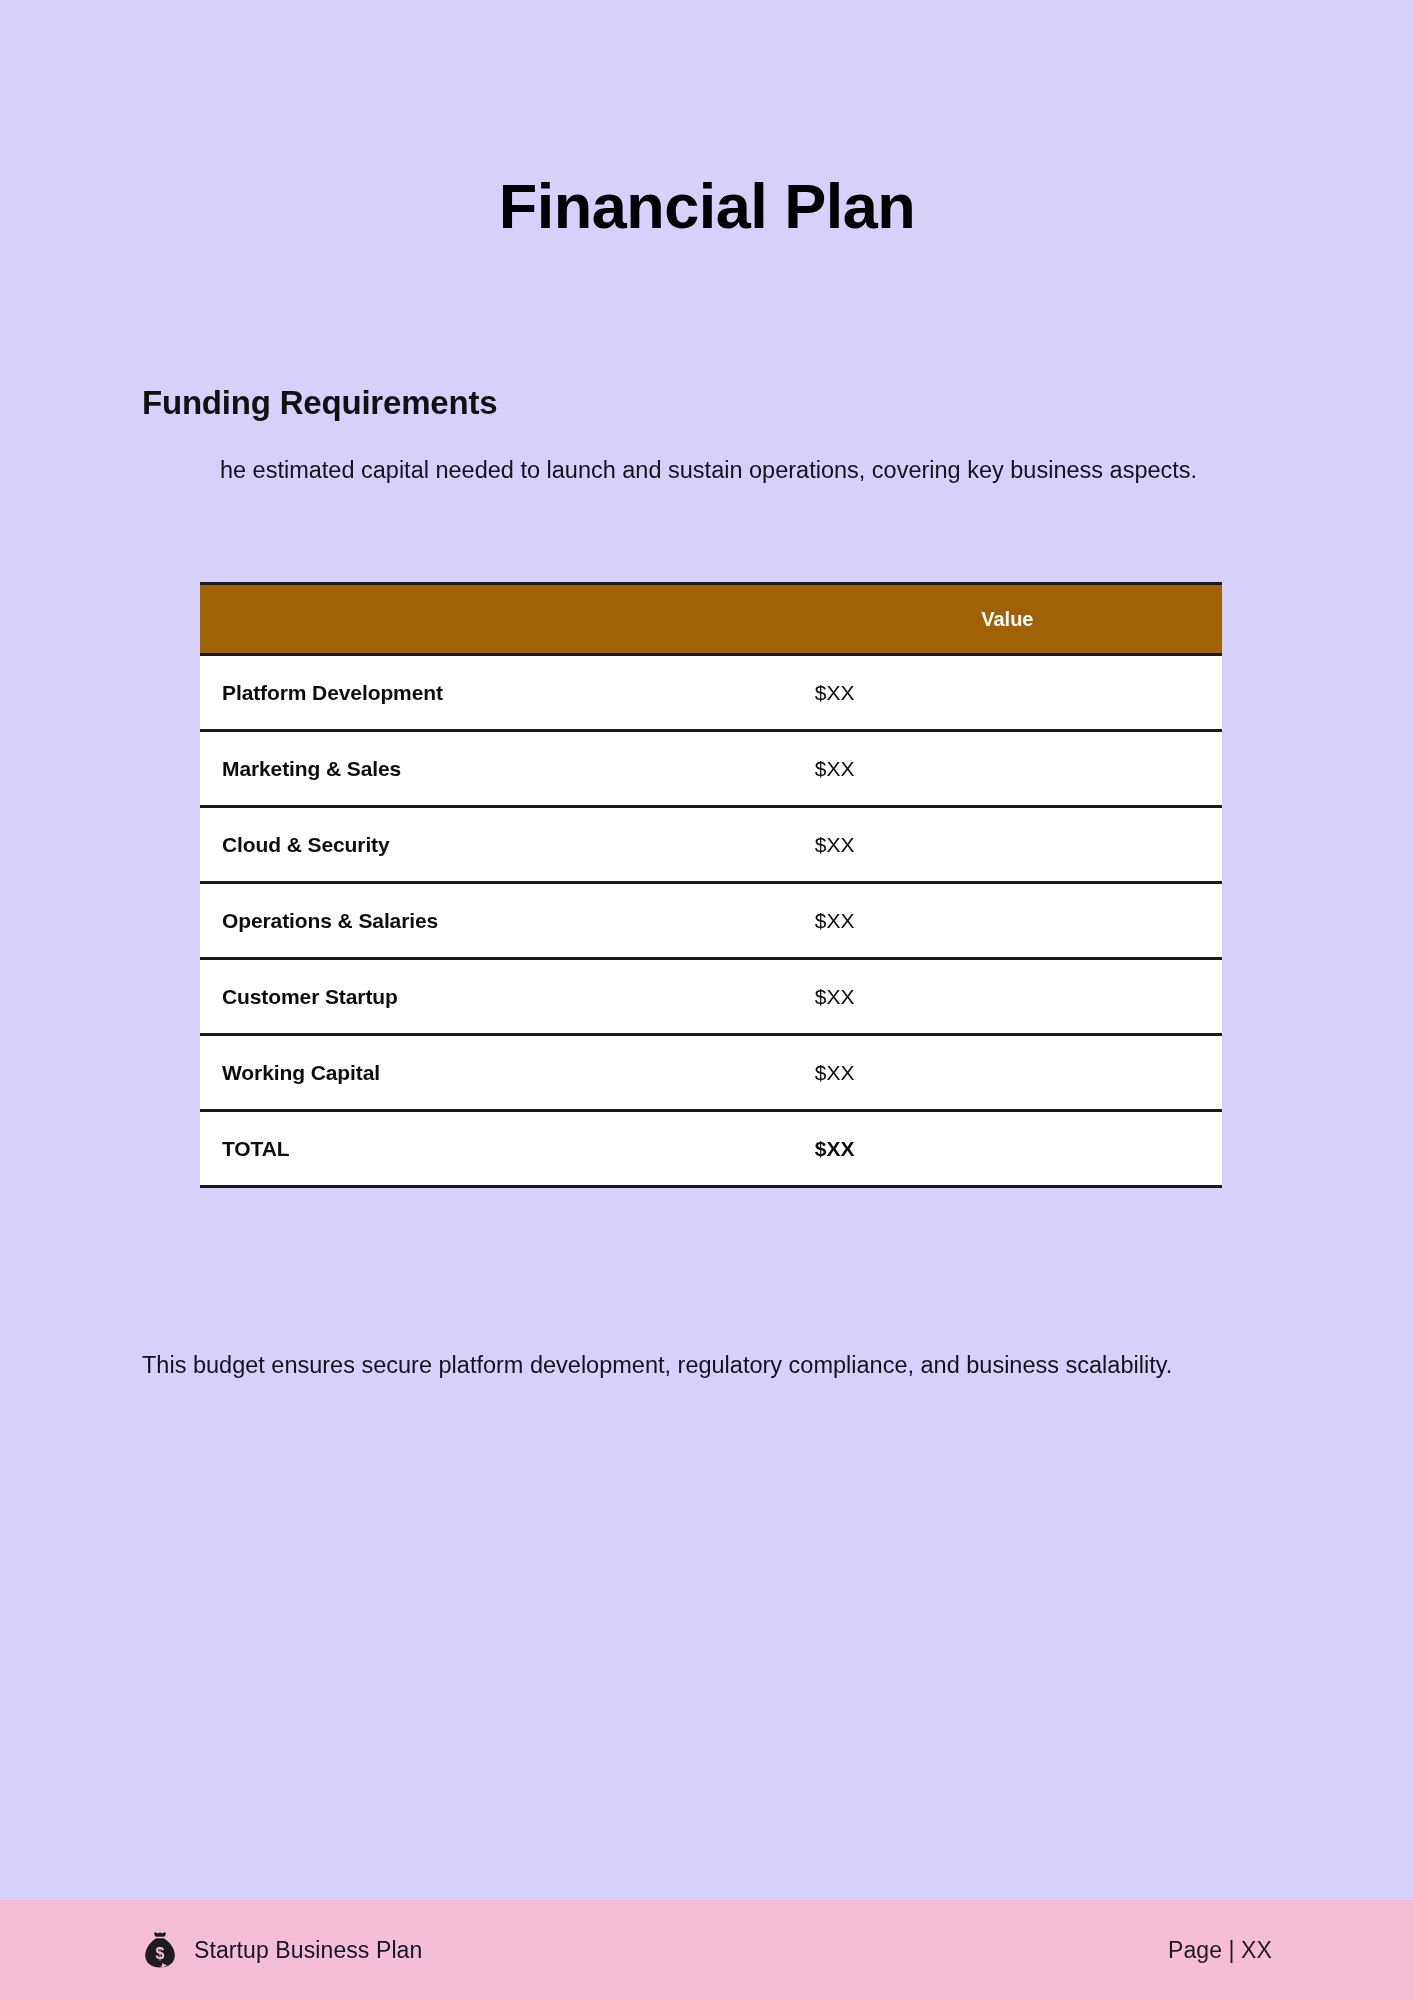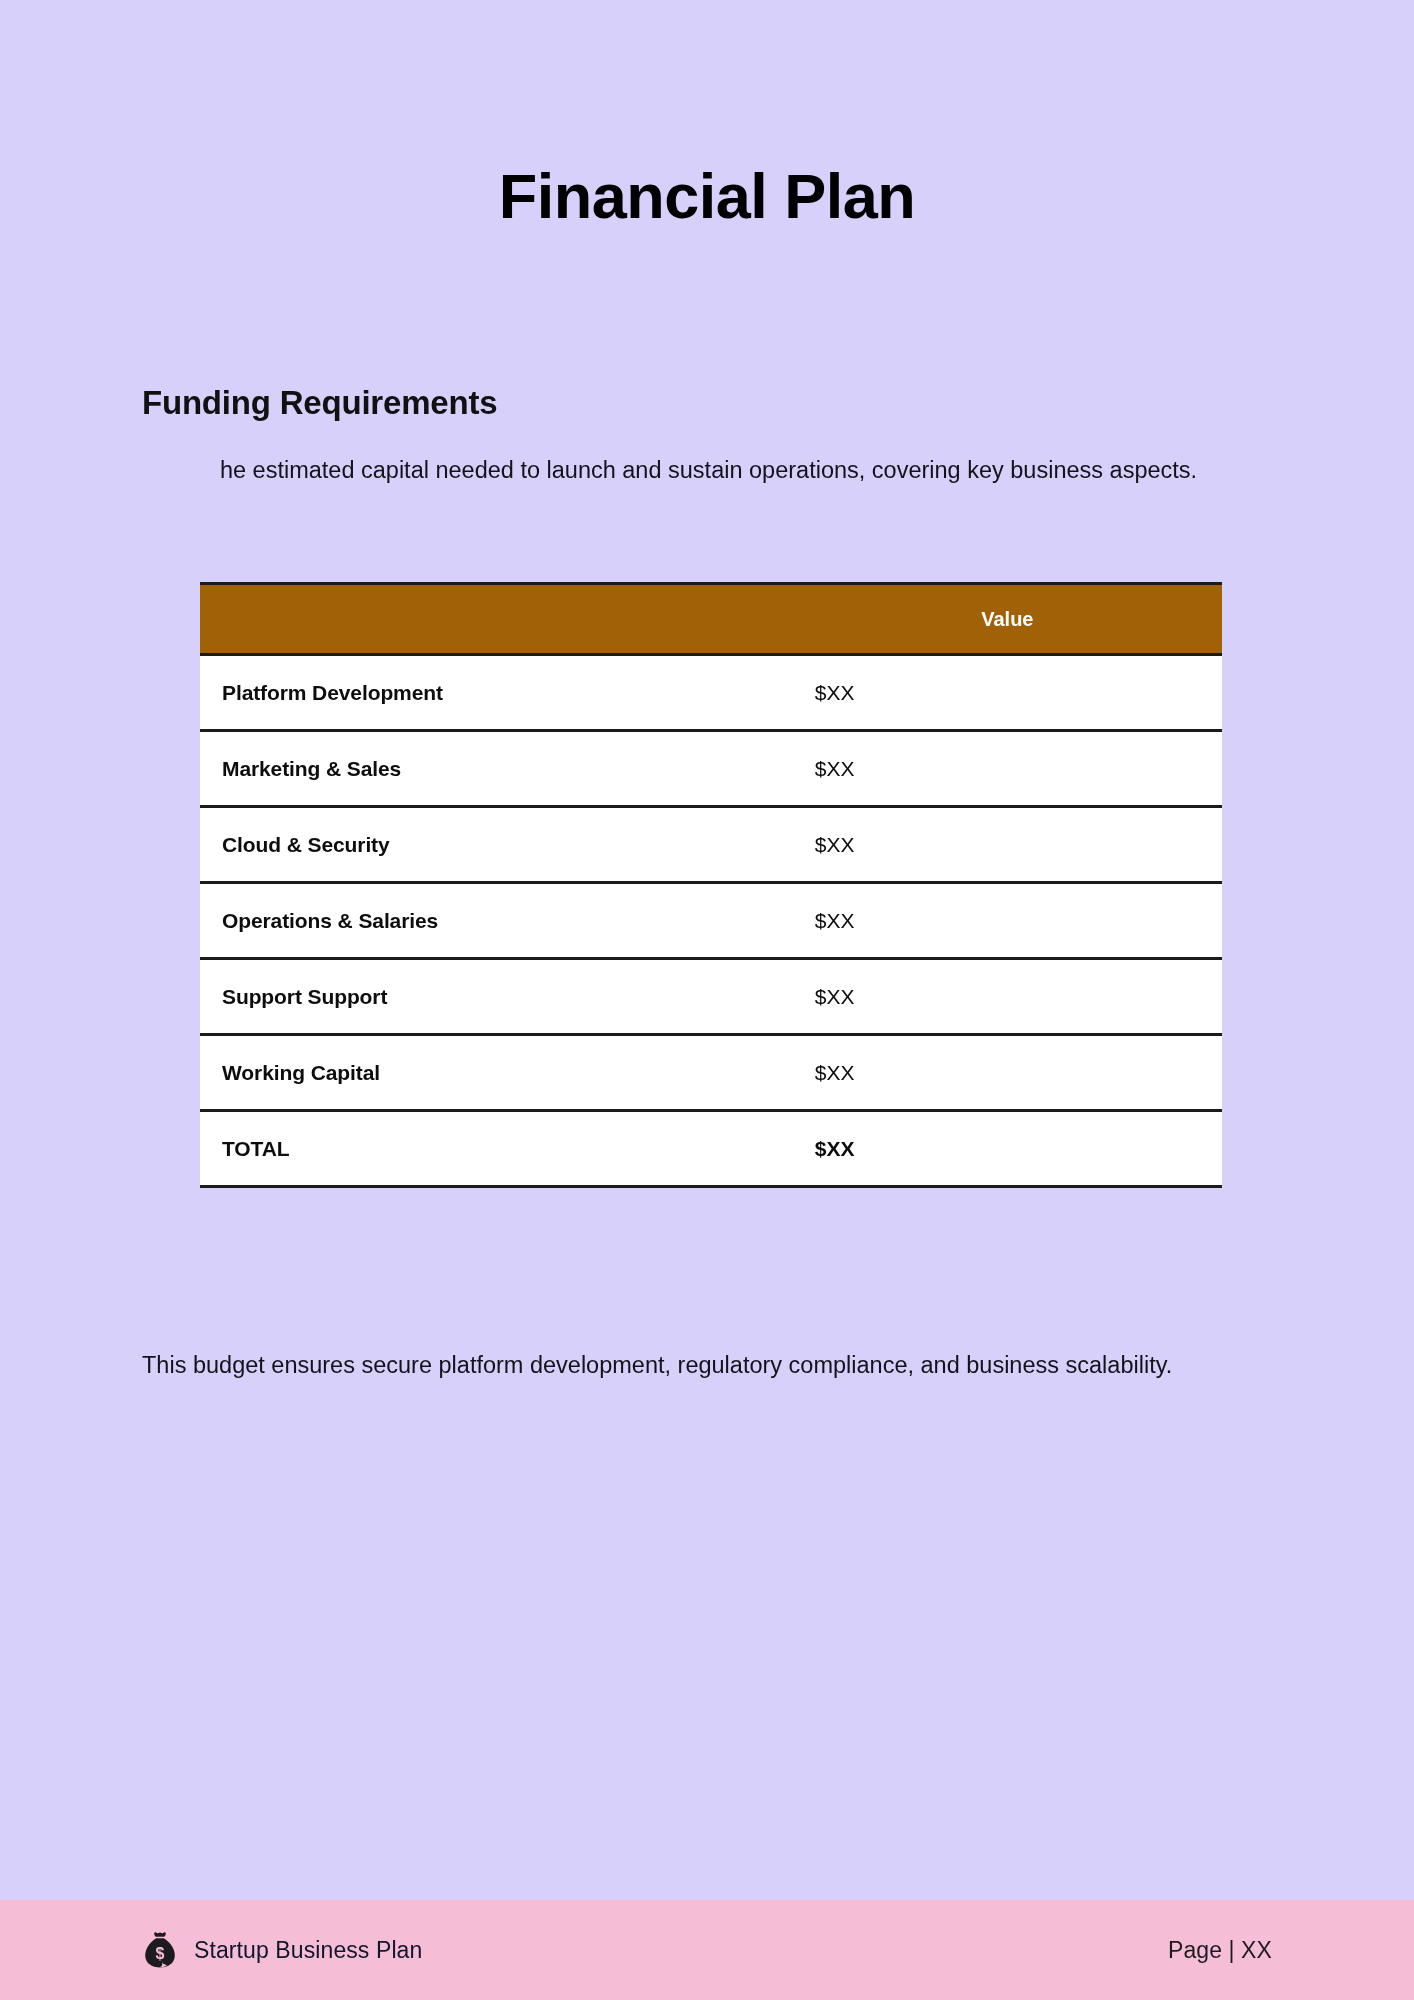--- a/index.html
+++ b/index.html
@@ -18,21 +18,21 @@
   .page {
     position: relative;
     width: 1414px;
     height: 2000px;
     box-sizing: border-box;
   }
 
   
   .page-title {
     position: absolute;
-    top: 121px;
+    top: 131px;
     left: 0;
     width: 1414px;
     text-align: center;
     font-size: 63px;
     line-height: 1.05;
     font-weight: 700;
     letter-spacing: -0.5px;
     color: #000000;
   }
 
@@ -191,21 +191,21 @@
       </tr>
       <tr>
         <td class="cell-item">Cloud &amp; Security</td>
         <td class="cell-value">$XX</td>
       </tr>
       <tr>
         <td class="cell-item">Operations &amp; Salaries</td>
         <td class="cell-value">$XX</td>
       </tr>
       <tr>
-        <td class="cell-item">Support Support</td>
+        <td class="cell-item">Customer Startup</td>
         <td class="cell-value">$XX</td>
       </tr>
       <tr>
         <td class="cell-item">Working Capital</td>
         <td class="cell-value">$XX</td>
       </tr>
       <tr class="total-row">
         <td class="cell-item">TOTAL</td>
         <td class="cell-value">$XX</td>
       </tr>

